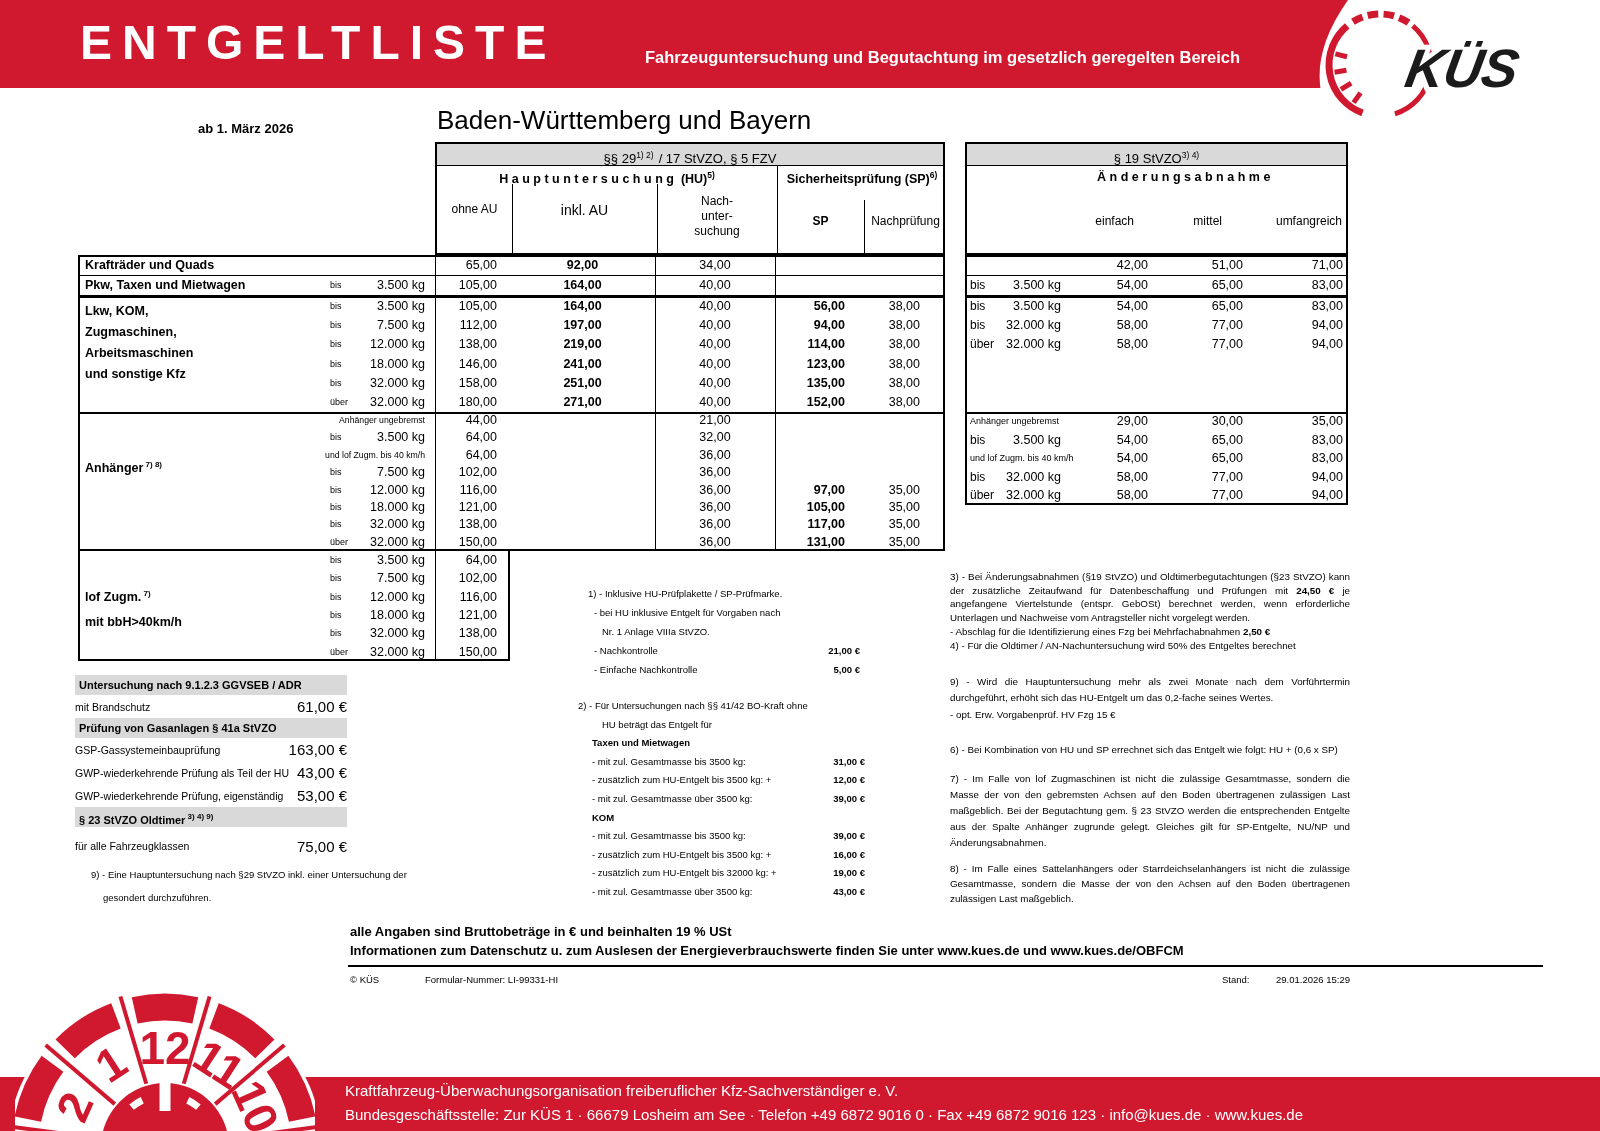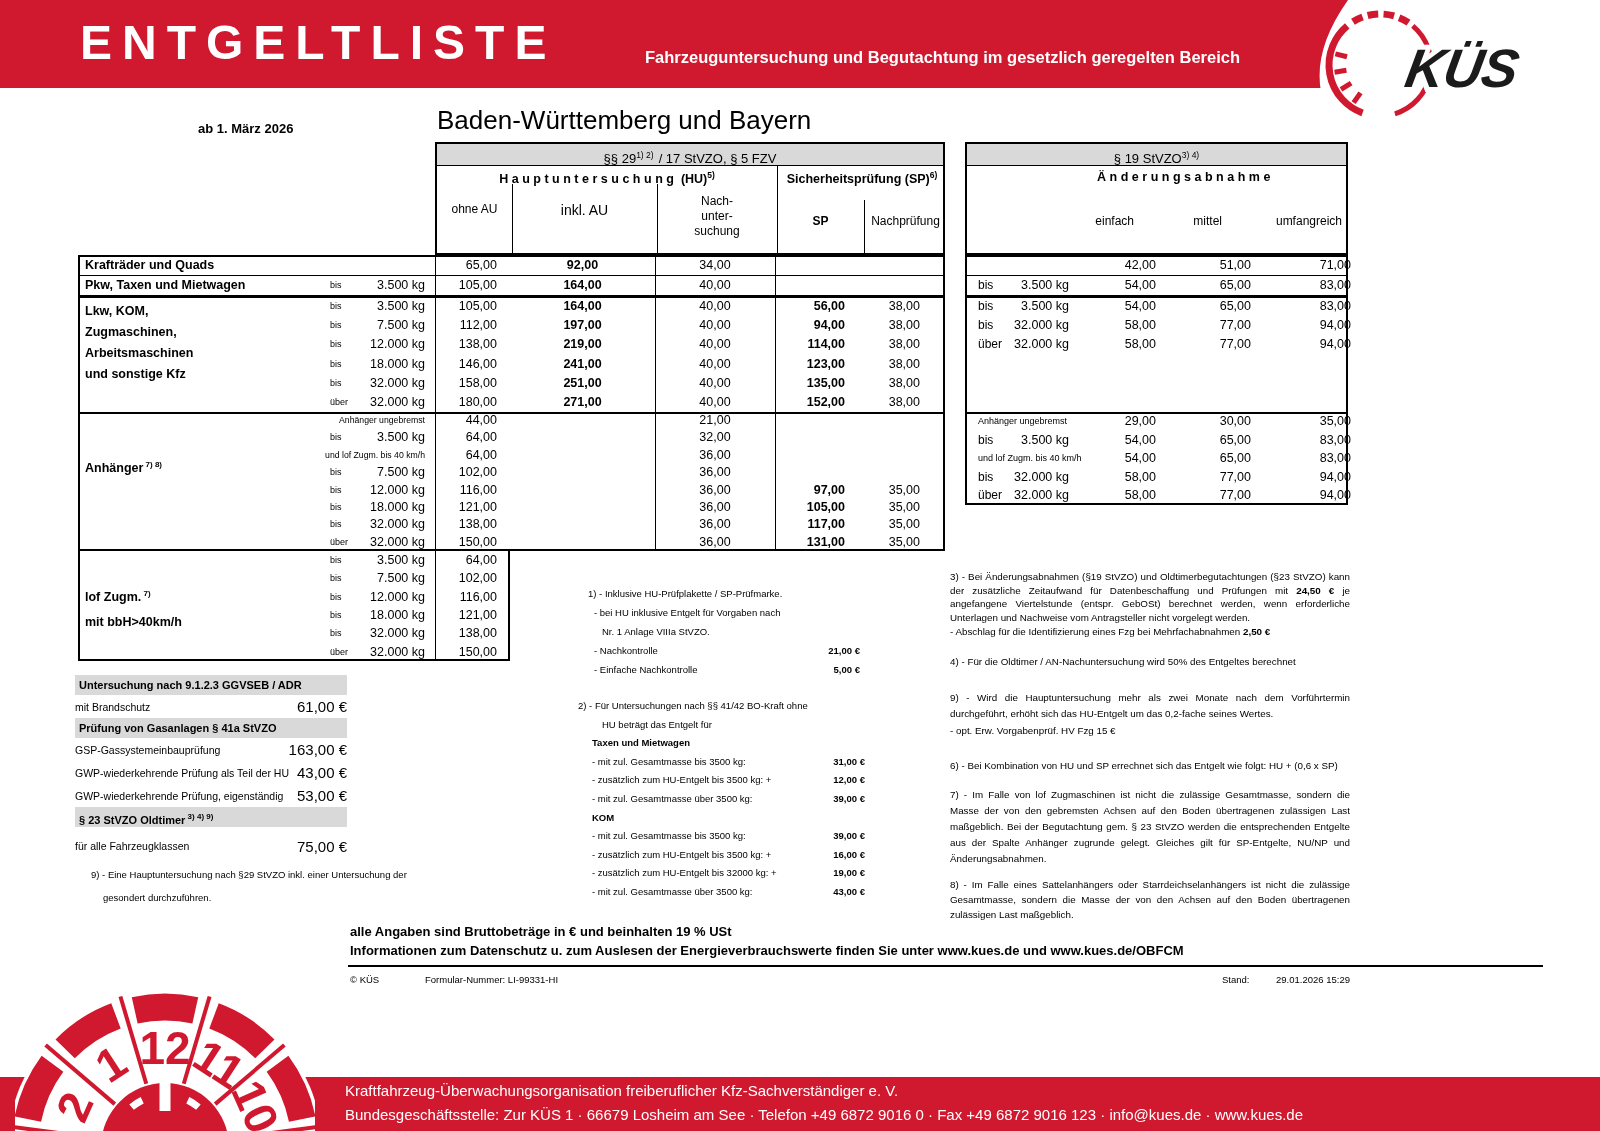--- a/index.html
+++ b/index.html
@@ -53,21 +53,21 @@
   .trow span{position:absolute;top:0;height:100%;white-space:nowrap;}
   .c-qual{left:252px;width:34px;font-size:9px;}
   .c-w{left:261px;width:86px;text-align:right;font-size:12.5px;}
   .c-wsmall{left:150px;width:197px;text-align:right;font-size:8.7px;}
   .c-ohne{left:357px;width:62px;text-align:right;font-size:12.5px;}
   .c-inkl{left:434px;width:141px;text-align:center;font-size:12.5px;font-weight:700;}
   .c-nach{left:579px;width:116px;text-align:center;font-size:12.5px;}
   .c-sp{left:690px;width:77px;text-align:right;font-size:12.5px;font-weight:700;}
   .c-np{left:775px;width:67px;text-align:right;font-size:12.5px;}
 
-  .rrow{position:absolute;left:8px;width:435px;}
+  .rrow{position:absolute;left:0;width:435px;}
   .rrow span{position:absolute;top:0;height:100%;white-space:nowrap;}
   .r-qual{left:5px;width:40px;font-size:12px;}
   .r-w{left:28px;width:68px;text-align:right;font-size:12.5px;}
   .r-wsmall{left:5px;width:140px;font-size:9px;}
   .r-e{left:110px;width:73px;text-align:right;font-size:12.5px;}
   .r-m{left:205px;width:73px;text-align:right;font-size:12.5px;}
   .r-u{left:305px;width:73px;text-align:right;font-size:12.5px;}
 
   .glabel{position:absolute;left:7px;font-weight:700;font-size:12.5px;white-space:nowrap;}
   .fsup{font-size:8px;vertical-align:super;}
@@ -509,21 +509,21 @@
       <span class="val">19,00 €</span>
     </div>
     <div class="fnrow" style="height: 18.6px; line-height: 18.6px;">
       <span class="txt" style="left: 14px;">- mit zul. Gesamtmasse über 3500 kg:</span>
       <span class="val">43,00 €</span>
     </div>
   </div>
 <div id="notesRight">
     <p style="margin-top: 0px; line-height: 13.5px;"><span>3) - Bei Änderungsabnahmen (§19 StVZO) und Oldtimerbegutachtungen (§23 StVZO) kann der zusätzliche Zeitaufwand für Datenbeschaffung und Prüfungen mit </span><span class="nb">24,50 €</span><span> je angefangene Viertelstunde (entspr. GebOSt) berechnet werden, wenn erforderliche Unterlagen und Nachweise vom Antragsteller nicht vorgelegt werden.</span></p>
     <p style="margin-top: 1px; line-height: 13.5px;"><span>- Abschlag für die Identifizierung eines Fzg bei Mehrfachabnahmen      </span><span class="nb">2,50 €</span></p>
-    <p style="margin-top: 16px; line-height: 13.5px;"><span>4) - Für die Oldtimer / AN-Nachuntersuchung wird 50% des Entgeltes berechnet</span></p>
+    <p style="margin-top: 0; line-height: 13.5px;"><span>4) - Für die Oldtimer / AN-Nachuntersuchung wird 50% des Entgeltes berechnet</span></p>
     <p style="margin-top: 22px; line-height: 15.5px;"><span>9) - Wird die Hauptuntersuchung mehr als zwei Monate nach dem Vorführtermin durchgeführt, erhöht sich das HU-Entgelt um das 0,2-fache seines Wertes.</span></p>
     <p style="margin-top: 2px; line-height: 15.5px;"><span> - opt. Erw. Vorgabenprüf. HV Fzg 15 €</span></p>
     <p style="margin-top: 20px; line-height: 14px;"><span>6) - Bei Kombination von HU und SP errechnet sich das Entgelt wie folgt: HU + (0,6 x SP)</span></p>
     <p style="margin-top: 14px; line-height: 16px;"><span>7) - Im Falle von lof Zugmaschinen ist nicht die zulässige Gesamtmasse, sondern die Masse der von den gebremsten Achsen auf den Boden übertragenen zulässigen Last maßgeblich. Bei der Begutachtung gem. § 23 StVZO werden die entsprechenden Entgelte aus der Spalte Anhänger zugrunde gelegt. Gleiches gilt für SP-Entgelte, NU/NP und Änderungsabnahmen.</span></p>
     <p style="margin-top: 10px; line-height: 15px;"><span>8) - Im Falle eines Sattelanhängers oder Starrdeichselanhängers ist nicht die zulässige Gesamtmasse, sondern die Masse der von den Achsen auf den Boden übertragenen zulässigen Last maßgeblich.</span></p>
   </div>
 
 <div id="bottomNotes">
   <div id="bn1">alle Angaben sind Bruttobeträge in € und beinhalten 19 % USt</div>
   <div id="bn2">Informationen zum Datenschutz u. zum Auslesen der Energieverbrauchswerte finden Sie unter  www.kues.de und www.kues.de/OBFCM</div>

